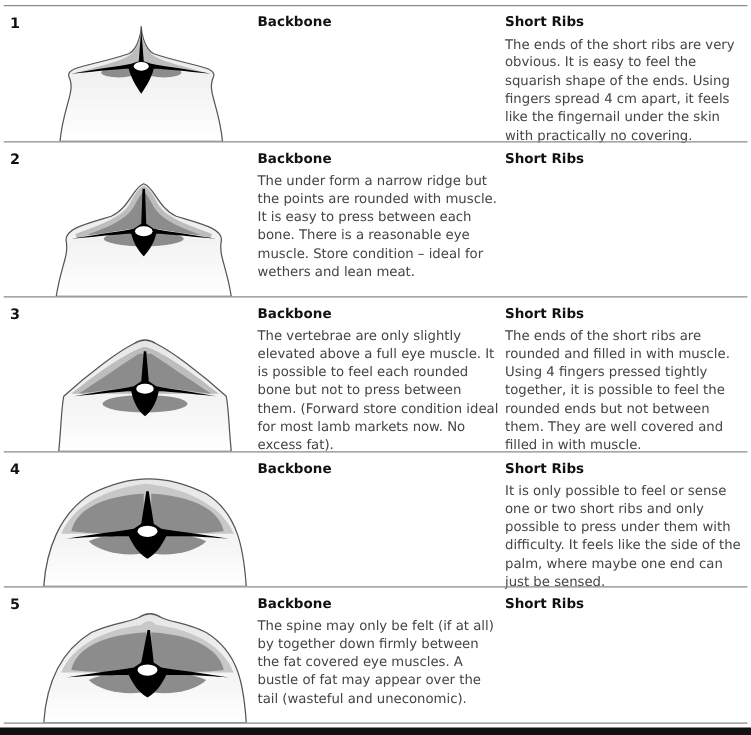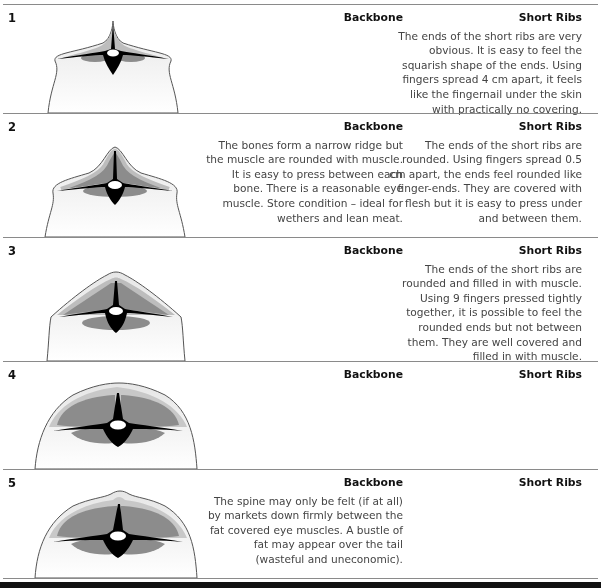--- a/index.html
+++ b/index.html
@@ -4,23 +4,23 @@
 <style>
   html, body { margin: 0; padding: 0; background: #ffffff; }
   body { width: 601px; height: 588px; position: relative; overflow: hidden;
          font-family: "DejaVu Sans", sans-serif; color: #3a3a3a; }
   .table { position: absolute; left: 3px; top: 4px; width: 595px; }
   .row { position: relative; border-top: 1.5px solid #8a8a8a; box-sizing: border-box; }
   .row.last { border-bottom: 1.5px solid #8a8a8a; }
   .num { position: absolute; left: 5px; top: 6px; font-weight: bold; font-size: 11.5px; color: #111; }
   .illus { position: absolute; left: 30px; bottom: 0; width: 170px; }
   .illus svg { display: block; }
-  .col { position: absolute; top: 6px; font-size: 10.6px; line-height: 14.6px; color: #444; text-align: right; }
+  .col { position: absolute; top: 6px; font-size: 10.6px; line-height: 14.6px; color: #444; }
   .col.bb { left: 203px; width: 197px; }
-  .col.sr { left: 385px; width: 194px; }
+  .col.sr { left: 401px; width: 194px; }
   .heading { font-weight: bold; color: #111; margin-bottom: 3px; font-size: 10.8px; }
   .footer-bar { position: absolute; left: 0; top: 582px; width: 601px; height: 6px; background: #111; }
 </style>
 </head>
 <body>
 
 <div class="table">
 
   <div class="row" style="height:109px;">
     <div class="num">1</div>
@@ -62,25 +62,24 @@
         <path d="M12 110 C16 85 22 78 20 66 C18 56 36 52 56 46 C70 40 74 22 82 20 C90 22 94 40 108 46 C128 52 146 56 144 66 C142 78 148 85 152 110 Z" fill="url(#sk2)" stroke="#555" stroke-width="1"></path>
         <path d="M28 62 C50 54 66 48 72 38 C76 30 80 24 82 24 C84 24 88 30 92 38 C98 48 114 54 136 62 C110 60 96 56 88 56 L76 56 C68 56 54 60 28 62 Z" fill="#8c8c8c"></path>
         <path d="M28 62 C50 54 66 48 72 38 C76 30 80 24 82 24 C84 24 88 30 92 38 C98 48 114 54 136 62" fill="none" stroke="#bdbdbd" stroke-width="4"></path>
         <ellipse cx="82" cy="64" rx="32" ry="6" fill="#8c8c8c"></ellipse>
         <path d="M24 64 C48 60 64 58 74 56 L80 52 L81 24 L83 24 L84 52 L90 56 C100 58 116 60 140 64 C116 62 100 60 92 60 C90 68 86 74 82 78 C78 74 74 68 72 60 C64 60 48 62 24 64 Z" fill="#000"></path>
         <ellipse cx="82" cy="58" rx="7" ry="4" fill="#fff"></ellipse>
       </svg>
     </div>
     <div class="col bb">
       <div class="heading">Backbone</div>
-      <div>The bones form a narrow ridge but the muscle are rounded with muscle. It is easy to press between each bone. There is a reasonable eye muscle. Store condition – ideal for wethers and lean meat.</div>
+      <div>The under form a narrow ridge but the points are rounded with muscle. It is easy to press between each bone. There is a reasonable eye muscle. Store condition – ideal for wethers and lean meat.</div>
     </div>
     <div class="col sr">
       <div class="heading">Short Ribs</div>
-      <div>The ends of the short ribs are rounded. Using fingers spread 0.5 cm apart, the ends feel rounded like finger-ends. They are covered with flesh but it is easy to press under and between them.</div>
     </div>
   </div>
 
   <div class="row" style="height:124px;">
     <div class="num">3</div>
     <div class="illus">
       <svg width="170" height="110" viewBox="0 0 170 110">
         <defs>
           <linearGradient id="sk3" x1="0" y1="0" x2="0" y2="1">
             <stop offset="0" stop-color="#e6e6e6"></stop>
@@ -91,24 +90,25 @@
         <path d="M24 64 C44 48 64 34 78 28 C82 26 84 26 88 28 C102 34 122 48 142 64 Z" fill="#bdbdbd"></path>
         <path d="M30 64 C48 52 66 40 78 32 L82 32 L82 56 L76 58 C62 60 44 62 30 64 Z" fill="#8c8c8c"></path>
         <path d="M136 64 C118 52 100 40 88 32 L84 32 L84 56 L90 58 C104 60 122 62 136 64 Z" fill="#8c8c8c"></path>
         <ellipse cx="83" cy="72" rx="34" ry="7" fill="#8c8c8c"></ellipse>
         <path d="M26 66 C48 62 64 60 74 58 L80 54 L82 30 L84 30 L86 54 L92 58 C102 60 118 62 140 66 C118 64 102 62 94 62 C92 72 88 78 83 82 C78 78 74 72 72 62 C64 62 48 64 26 66 Z" fill="#000"></path>
         <ellipse cx="83" cy="60" rx="7" ry="4" fill="#fff"></ellipse>
       </svg>
     </div>
     <div class="col bb">
       <div class="heading">Backbone</div>
+      <div>The vertebrae are only slightly elevated above a full eye muscle. It is possible to feel each rounded bone but not to press between them. (Forward store condition ideal for most lamb markets now. No excess fat).</div>
     </div>
     <div class="col sr">
       <div class="heading">Short Ribs</div>
-      <div>The ends of the short ribs are rounded and filled in with muscle. Using 9 fingers pressed tightly together, it is possible to feel the rounded ends but not between them. They are well covered and filled in with muscle.</div>
+      <div>The ends of the short ribs are rounded and filled in with muscle. Using 4 fingers pressed tightly together, it is possible to feel the rounded ends but not between them. They are well covered and filled in with muscle.</div>
     </div>
   </div>
 
   <div class="row" style="height:108px;">
     <div class="num">4</div>
     <div class="illus">
       <svg width="170" height="98" viewBox="0 0 170 98">
         <defs>
           <linearGradient id="sk4" x1="0" y1="0" x2="0" y2="1">
             <stop offset="0" stop-color="#e6e6e6"></stop>
@@ -123,20 +123,21 @@
         <path d="M132 62 C124 58 110 56 96 58 L90 72 C106 74 124 70 132 62 Z" fill="#8c8c8c"></path>
         <path d="M20 60 C44 56 62 54 74 52 L80 48 L84 22 L86 22 L90 48 L96 52 C108 54 126 56 150 60 C126 58 108 58 100 58 C96 66 92 72 85 76 C78 72 74 66 70 58 C62 58 44 58 20 60 Z" fill="#000"></path>
         <ellipse cx="85" cy="54" rx="8" ry="4.5" fill="#fff"></ellipse>
       </svg>
     </div>
     <div class="col bb">
       <div class="heading">Backbone</div>
     </div>
     <div class="col sr">
       <div class="heading">Short Ribs</div>
+      <div>It is only possible to feel or sense one or two short ribs and only possible to press under them with difficulty. It feels like the side of the palm, where maybe one end can just be sensed.</div>
     </div>
   </div>
 
   <div class="row last" style="height:110px;">
     <div class="num">5</div>
     <div class="illus">
       <svg width="170" height="100" viewBox="0 0 170 100">
         <defs>
           <linearGradient id="sk5" x1="0" y1="0" x2="0" y2="1">
             <stop offset="0" stop-color="#e6e6e6"></stop>
@@ -148,21 +149,21 @@
         <path d="M24 58 C28 40 50 30 82 28 L84 28 L84 56 L78 58 C62 60 40 60 24 58 Z" fill="#8c8c8c"></path>
         <path d="M146 58 C142 40 120 30 90 28 L88 28 L88 56 L94 58 C110 60 130 60 146 58 Z" fill="#8c8c8c"></path>
         <path d="M38 66 C46 62 60 60 74 62 L80 76 C64 78 46 74 38 66 Z" fill="#8c8c8c"></path>
         <path d="M132 66 C124 62 110 60 96 62 L90 76 C106 78 124 74 132 66 Z" fill="#8c8c8c"></path>
         <path d="M20 64 C44 60 62 58 74 56 L80 52 L85 26 L87 26 L90 52 L96 56 C108 58 126 60 150 64 C126 62 108 62 100 62 C96 70 92 76 85 80 C78 76 74 70 70 62 C62 62 44 62 20 64 Z" fill="#000"></path>
         <ellipse cx="85" cy="58" rx="8" ry="4.5" fill="#fff"></ellipse>
       </svg>
     </div>
     <div class="col bb">
       <div class="heading">Backbone</div>
-      <div>The spine may only be felt (if at all) by markets down firmly between the fat covered eye muscles. A bustle of fat may appear over the tail (wasteful and uneconomic).</div>
+      <div>The spine may only be felt (if at all) by together down firmly between the fat covered eye muscles. A bustle of fat may appear over the tail (wasteful and uneconomic).</div>
     </div>
     <div class="col sr">
       <div class="heading">Short Ribs</div>
     </div>
   </div>
 
 </div>
 
 <div class="footer-bar"></div>
 

